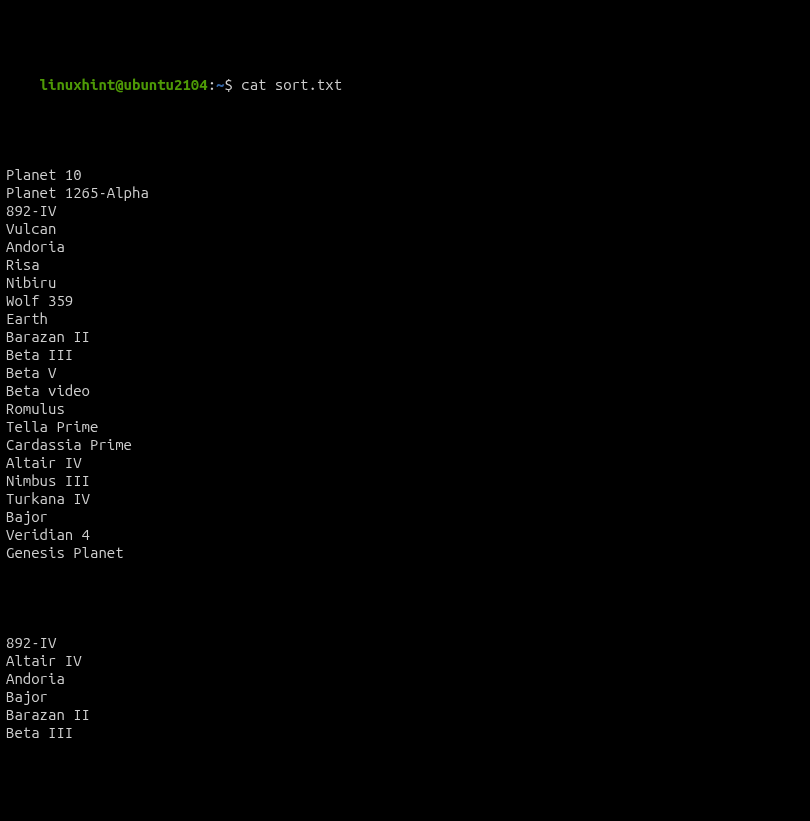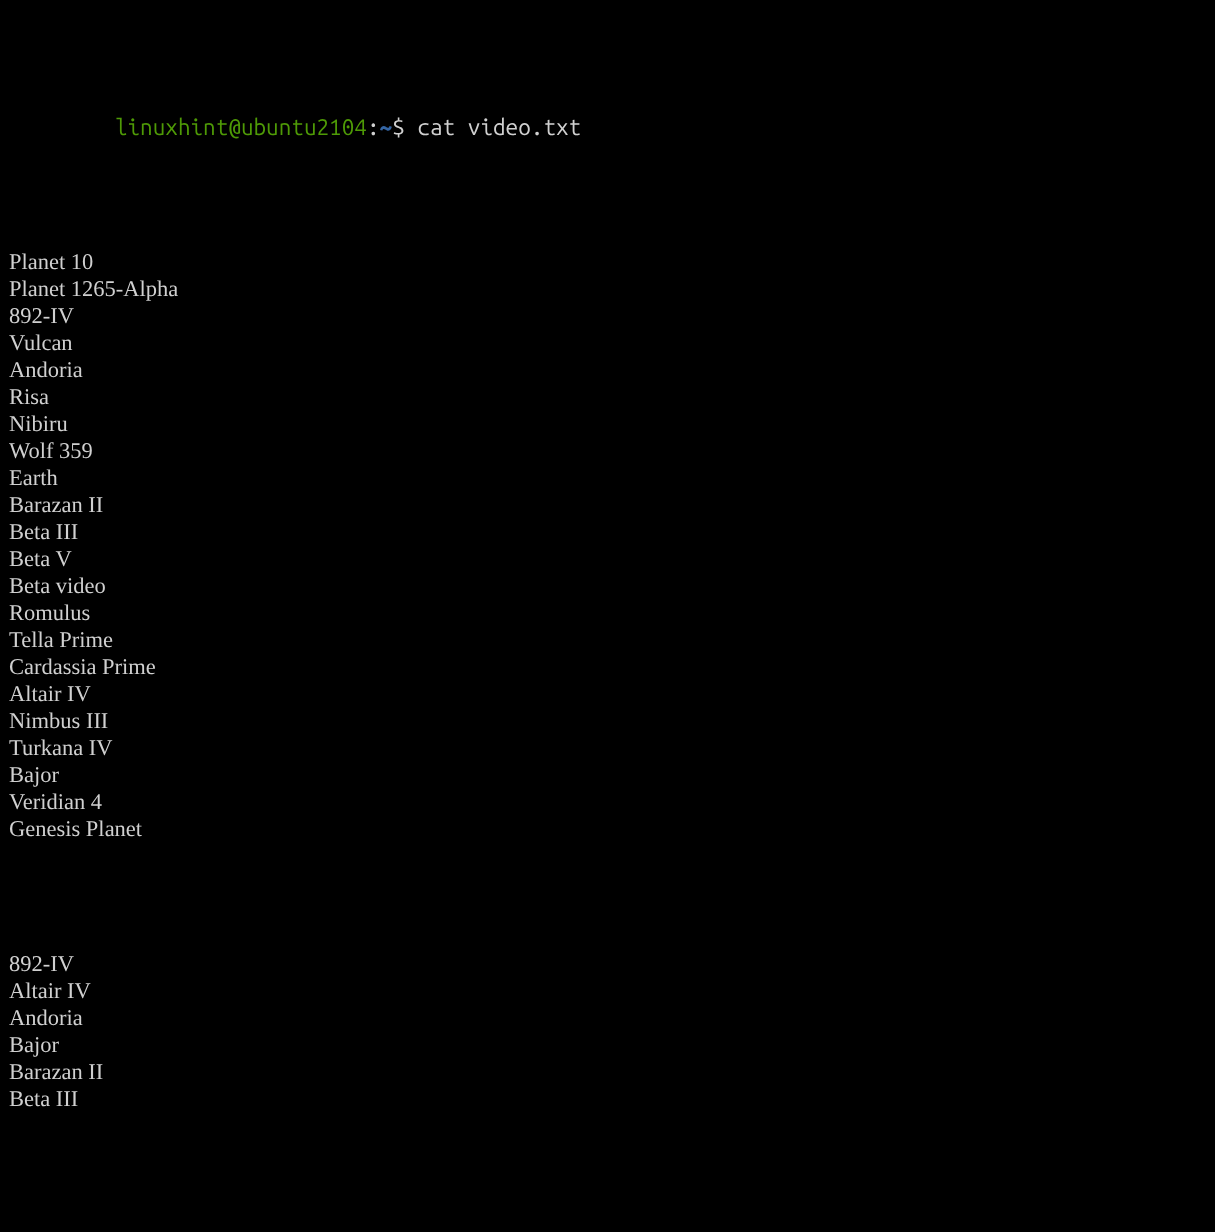--- a/index.html
+++ b/index.html
@@ -19,48 +19,46 @@
       overflow: hidden;
     }
     .terminal {
       white-space: pre;
     }
     .line {
       display: block;
     }
     .prompt-user {
       color: #4e9a06;
-      font-weight: normal;
-      margin-left: 37px;
+      font-weight: bold;
     }
     .prompt-colon {
       color: #d0d0d0;
     }
     .prompt-path {
       color: #3465a4;
       font-weight: bold;
     }
     .prompt-dollar {
       color: #d0d0d0;
     }
     .command {
       color: #d0d0d0;
     }
     .output {
       color: #d0d0d0;
-      font-family: Liberation Serif, serif;
     }
   </style>
 </head>
 <body>
 
 <div class="terminal">
 
   <span class="line">
-    <span class="prompt-user">linuxhint@ubuntu2104</span><span class="prompt-colon">:</span><span class="prompt-path">~</span><span class="prompt-dollar">$</span> <span class="command">cat video.txt</span>
+    <span class="prompt-user">linuxhint@ubuntu2104</span><span class="prompt-colon">:</span><span class="prompt-path">~</span><span class="prompt-dollar">$</span> <span class="command">cat sort.txt</span>
   </span>
 
   <div id="output-block-1"><span class="line output">Planet 10</span><span class="line output">Planet 1265-Alpha</span><span class="line output">892-IV</span><span class="line output">Vulcan</span><span class="line output">Andoria</span><span class="line output">Risa</span><span class="line output">Nibiru</span><span class="line output">Wolf 359</span><span class="line output">Earth</span><span class="line output">Barazan II</span><span class="line output">Beta III</span><span class="line output">Beta V</span><span class="line output">Beta video</span><span class="line output">Romulus</span><span class="line output">Tella Prime</span><span class="line output">Cardassia Prime</span><span class="line output">Altair IV</span><span class="line output">Nimbus III</span><span class="line output">Turkana IV</span><span class="line output">Bajor</span><span class="line output">Veridian 4</span><span class="line output">Genesis Planet</span></div>
 
 
   <div id="output-block-2"><span class="line output">892-IV</span><span class="line output">Altair IV</span><span class="line output">Andoria</span><span class="line output">Bajor</span><span class="line output">Barazan II</span><span class="line output">Beta III</span></div>
 
   
 
 </div>

